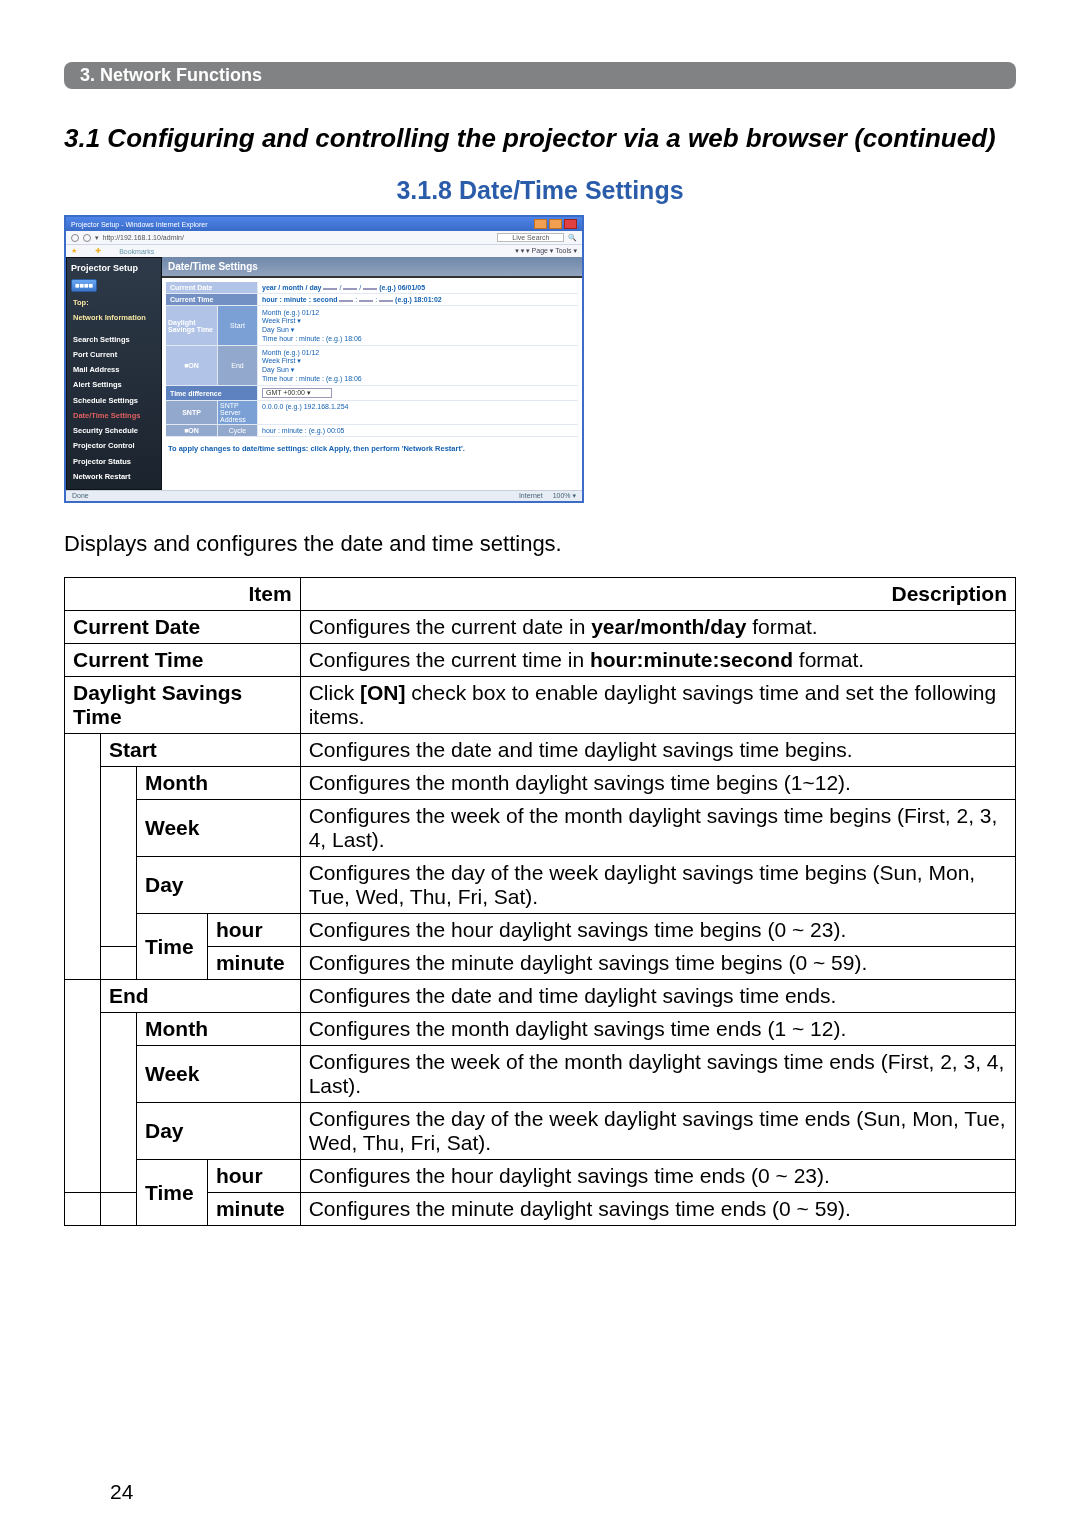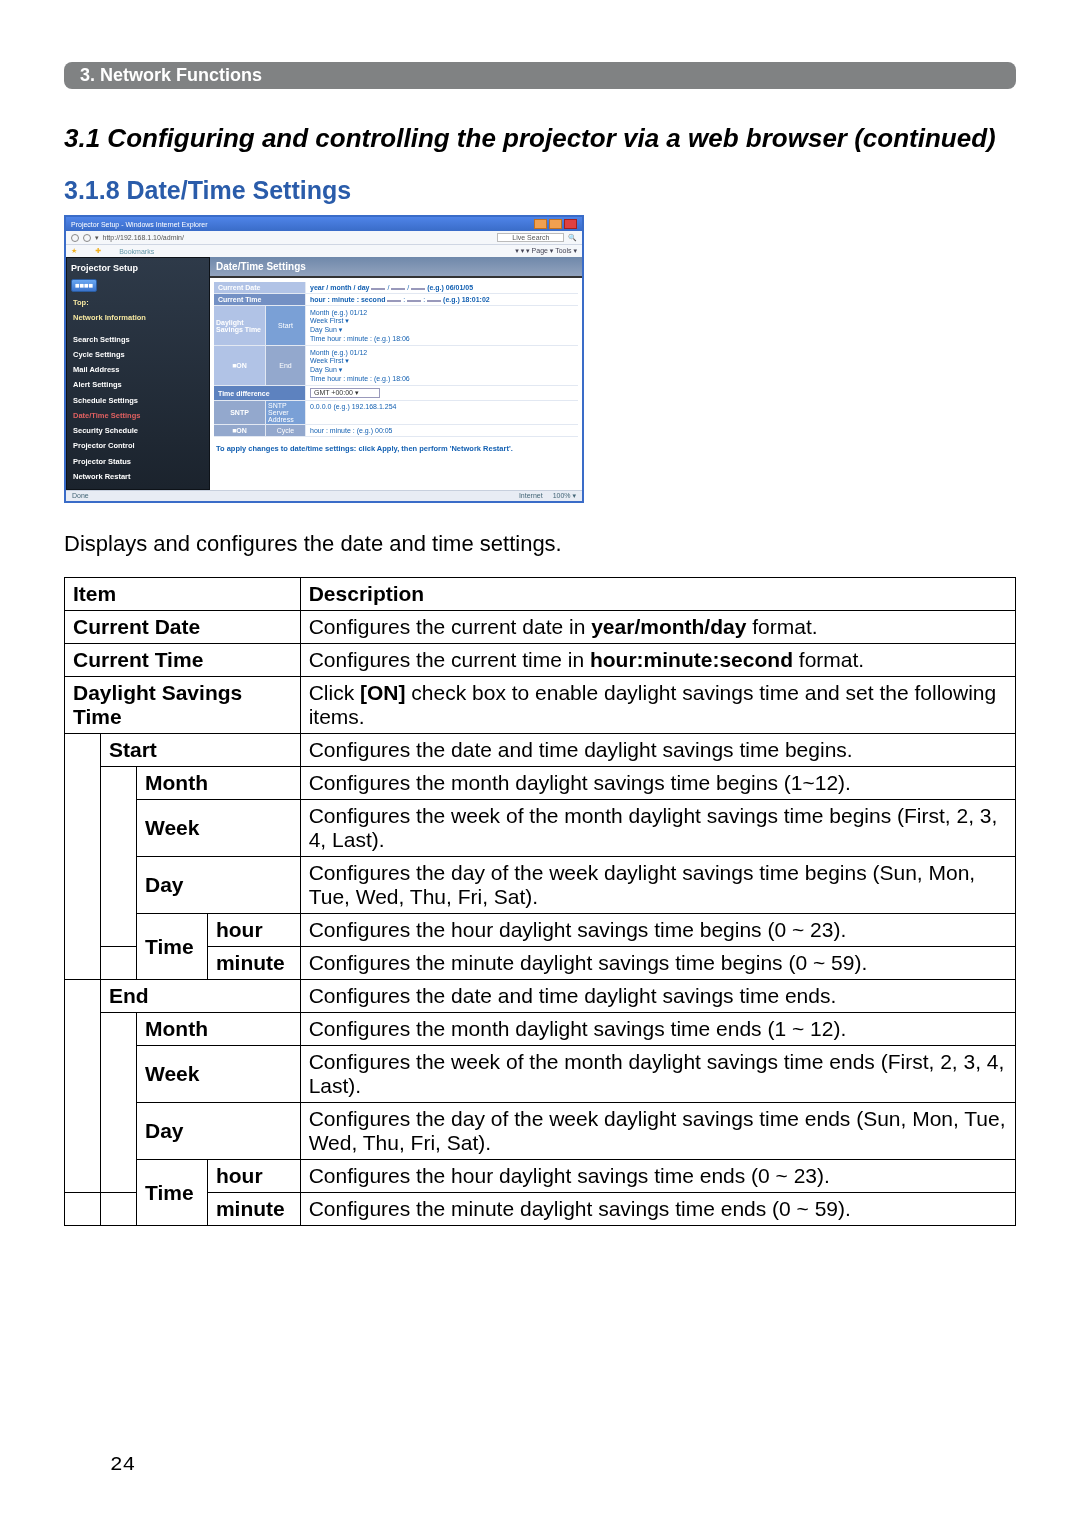--- a/index.html
+++ b/index.html
@@ -25,20 +25,21 @@
       font-style: italic;
       font-weight: bold;
       font-size: 26px;
       margin-bottom: 22px;
     }
     .subsection-title {
       color: #2a5caa;
       font-weight: bold;
       font-size: 25px;
       margin-bottom: 10px;
+      text-align: center;
     }
 
     
     .screenshot {
       width: 520px;
       border: 2px solid #3a6cc8;
       background: #eef2f8;
       font-size: 7px;
       font-family: Verdana, Arial, sans-serif;
       margin-bottom: 26px;
@@ -81,21 +82,21 @@
     }
     .ss-star{color:#f0b020}
     .ss-right-tags{ margin-left:auto; color:#445; }
 
     .ss-body {
       display: flex;
       background: #fff;
       min-height: 230px;
     }
     .ss-nav {
-      width: 144px;
+      width: 96px;
       background: linear-gradient(to bottom, #2e3a49, #1b232d);
       color: #fff;
       padding: 5px 4px;
       font-size: 7.5px;
       border: 1px solid #0d1218;
     }
     .ss-nav .sel {
       background: linear-gradient(#6aa8f2,#3b74cc);
       border:1px solid #2a5ca0;
       border-radius:2px;
@@ -176,38 +177,37 @@
       font-size: 21px;
     }
     table.desc th, table.desc td {
       border: 1px solid #000;
       padding: 4px 8px;
       vertical-align: middle;
       text-align: left;
     }
     table.desc th {
       font-weight: bold;
-      text-align: left;
+      text-align: right;
     }
     table.desc td.item-col { font-weight: bold; }
     table.desc td.indent1 { padding-left: 8px; font-weight: bold;}
     table.desc td.indent2 { padding-left: 8px; font-weight: bold;}
     table.desc td.indent3 { padding-left: 8px; font-weight: bold;}
     table.desc td.desc-col { font-weight: normal; }
     td.spacer { border-left: 1px solid #000; border-bottom: none; border-top: none; border-right: none; width: 36px;}
     td.spacer.in { border-left: none; }
     td.spacer-bottom { border-bottom: 1px solid #000; border-left: 1px solid #000; border-top:none; border-right:none; width: 36px;}
     td.spacer-bottom.in{border-left:none;}
 
     .page-num {
       position: absolute;
-      bottom: 50px;
+      bottom: 22px;
       left: 110px;
       font-size: 21px;
-      font-family: Liberation Mono, monospace;
     }
   </style>
 </head>
 <body>
 
 <div class="breadcrumb-bar">3. Network Functions</div>
 <div class="section-title">3.1 Configuring and controlling the projector via a web browser (continued)</div>
 <div class="subsection-title">3.1.8 Date/Time Settings</div>
 
 <div class="screenshot">
@@ -235,21 +235,21 @@
   </div>
 
   <div class="ss-body">
     <div class="ss-nav">
       <div style="font-size:9px;font-weight:bold;margin-bottom:6px;">Projector Setup</div>
       <div class="sel">■■■■</div>
       <div class="item yellow">Top:</div>
       <div class="item yellow">Network Information</div>
       <div class="item" style="height:6px"></div>
       <div class="item">Search Settings</div>
-      <div class="item">Cycle Settings</div>
+      <div class="item">Port Current</div>
       <div class="item">Mail Address</div>
       <div class="item">Alert Settings</div>
       <div class="item">Schedule Settings</div>
       <div class="item red">Date/Time Settings</div>
       <div class="item">Security Schedule</div>
       <div class="item">Projector Control</div>
       <div class="item">Projector Status</div>
       <div class="item">Network Restart</div>
     </div>
 

